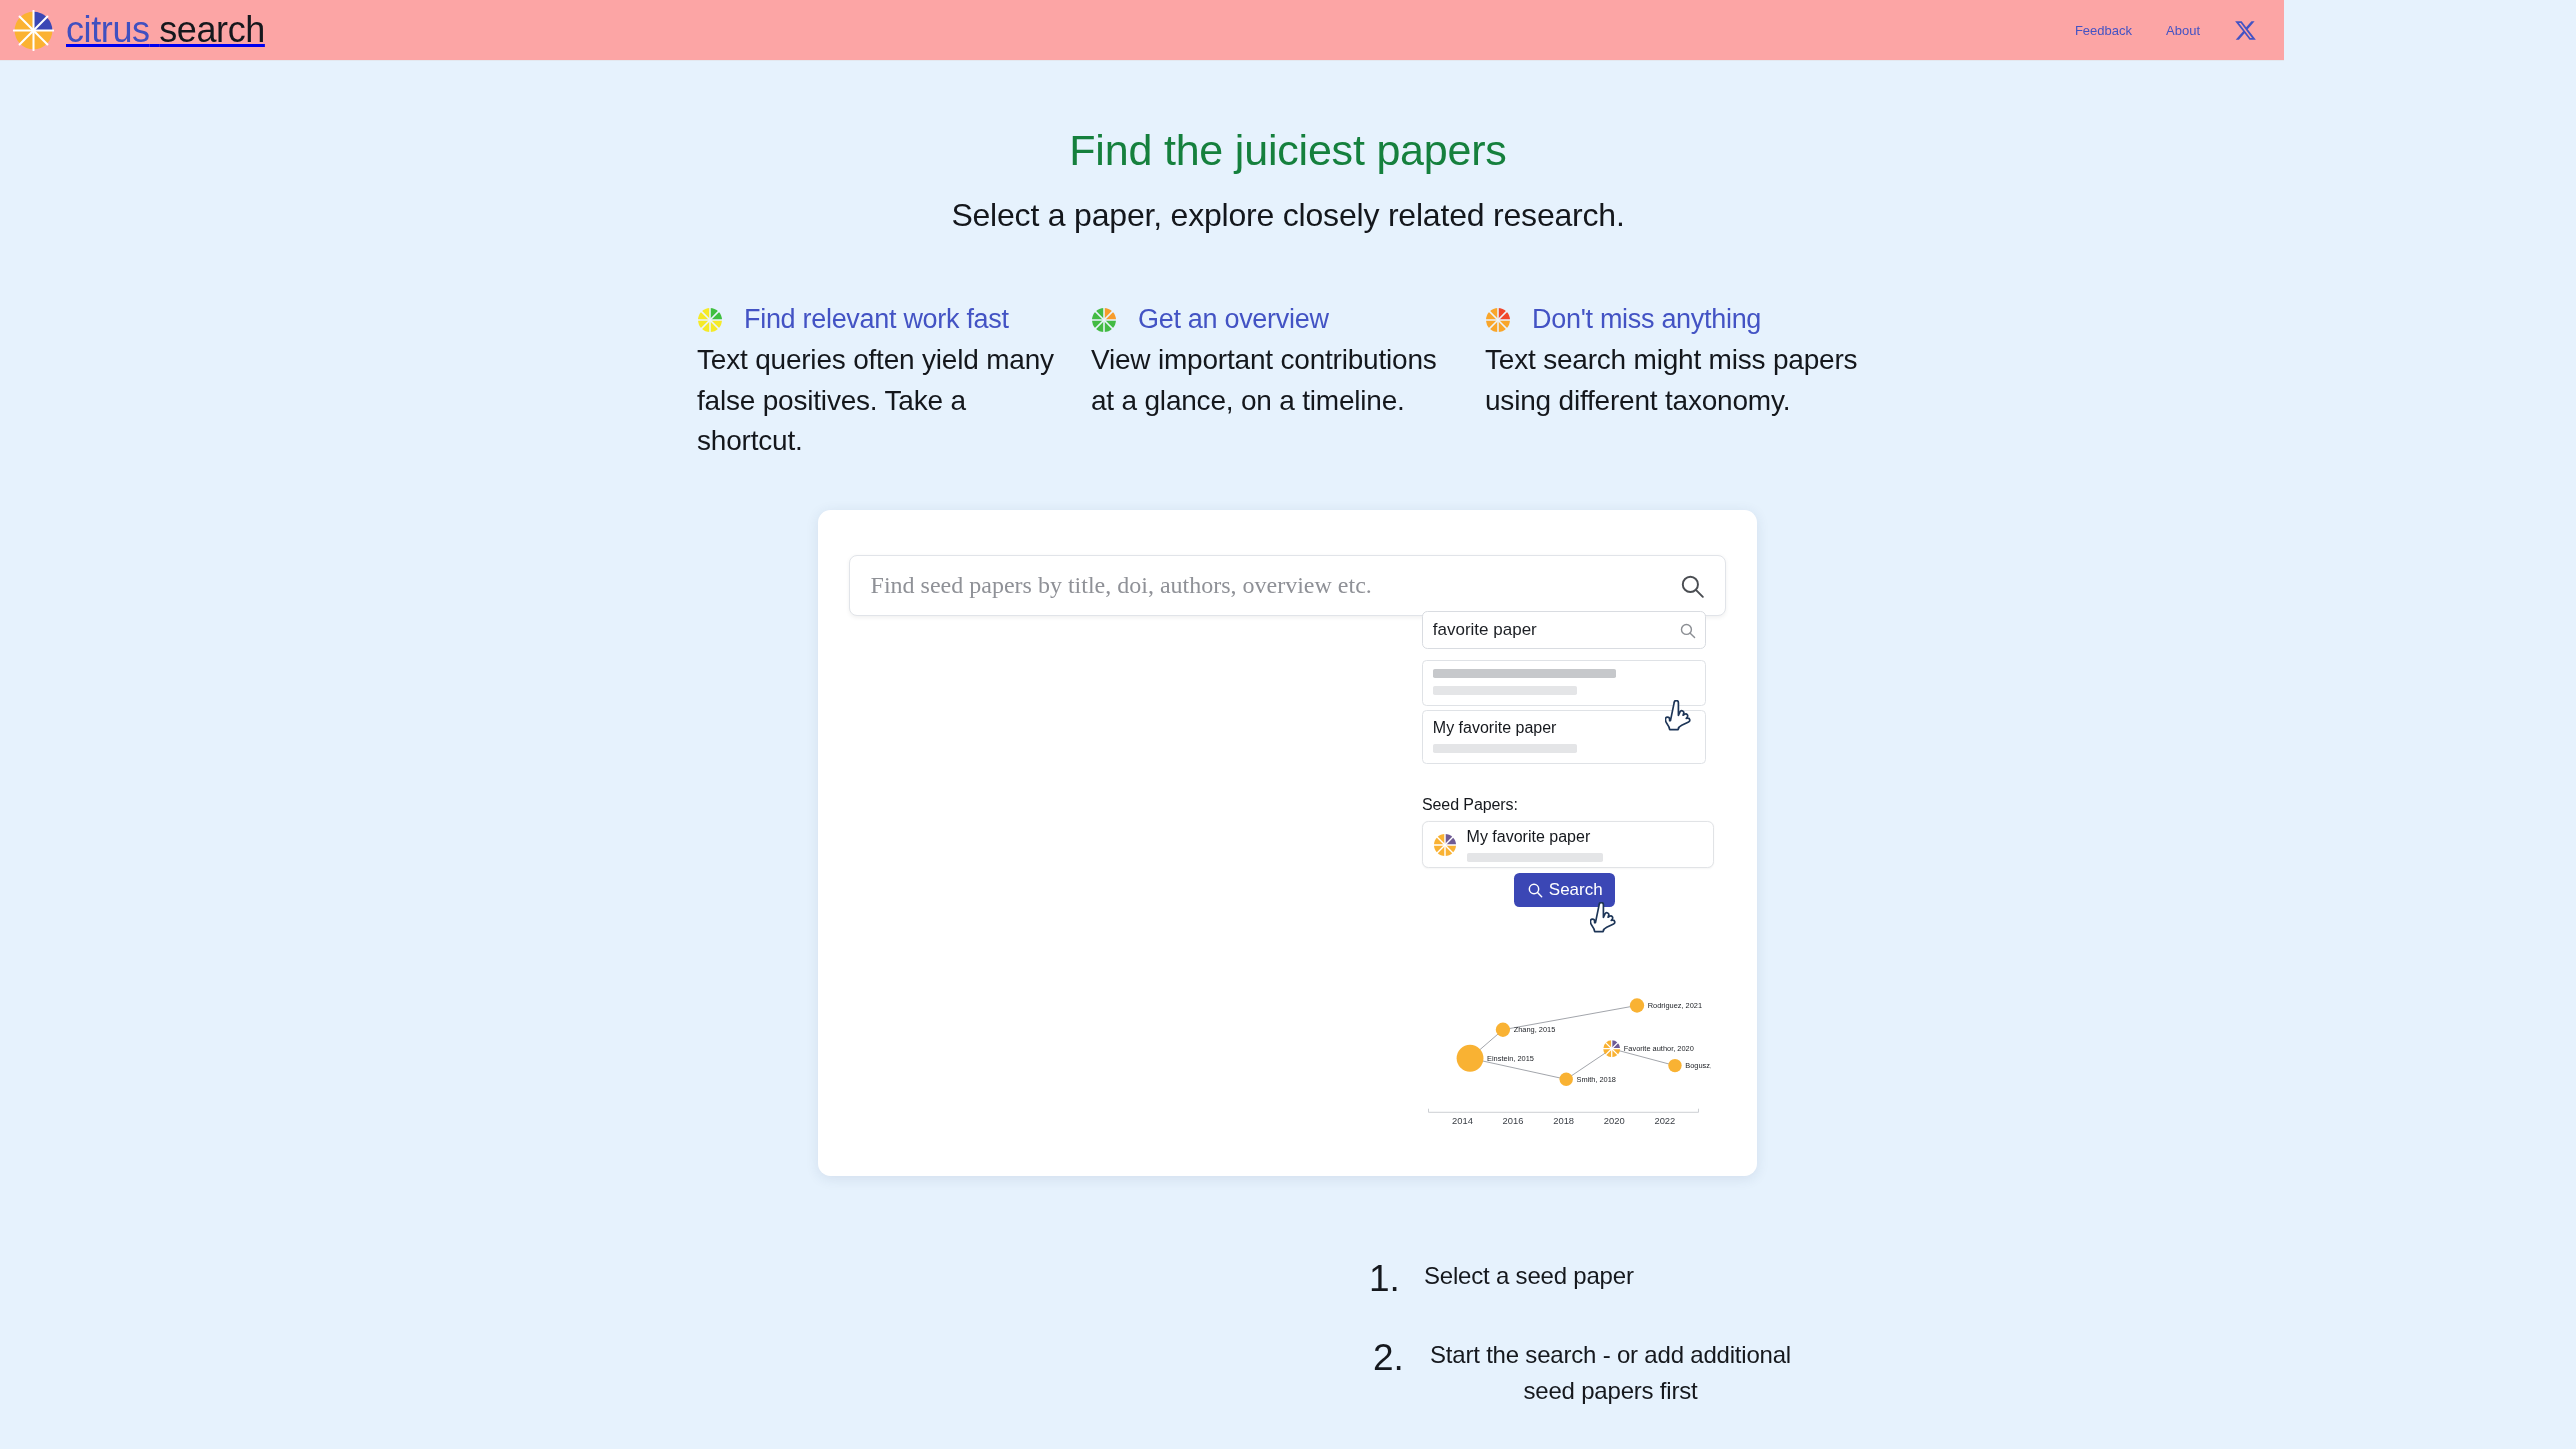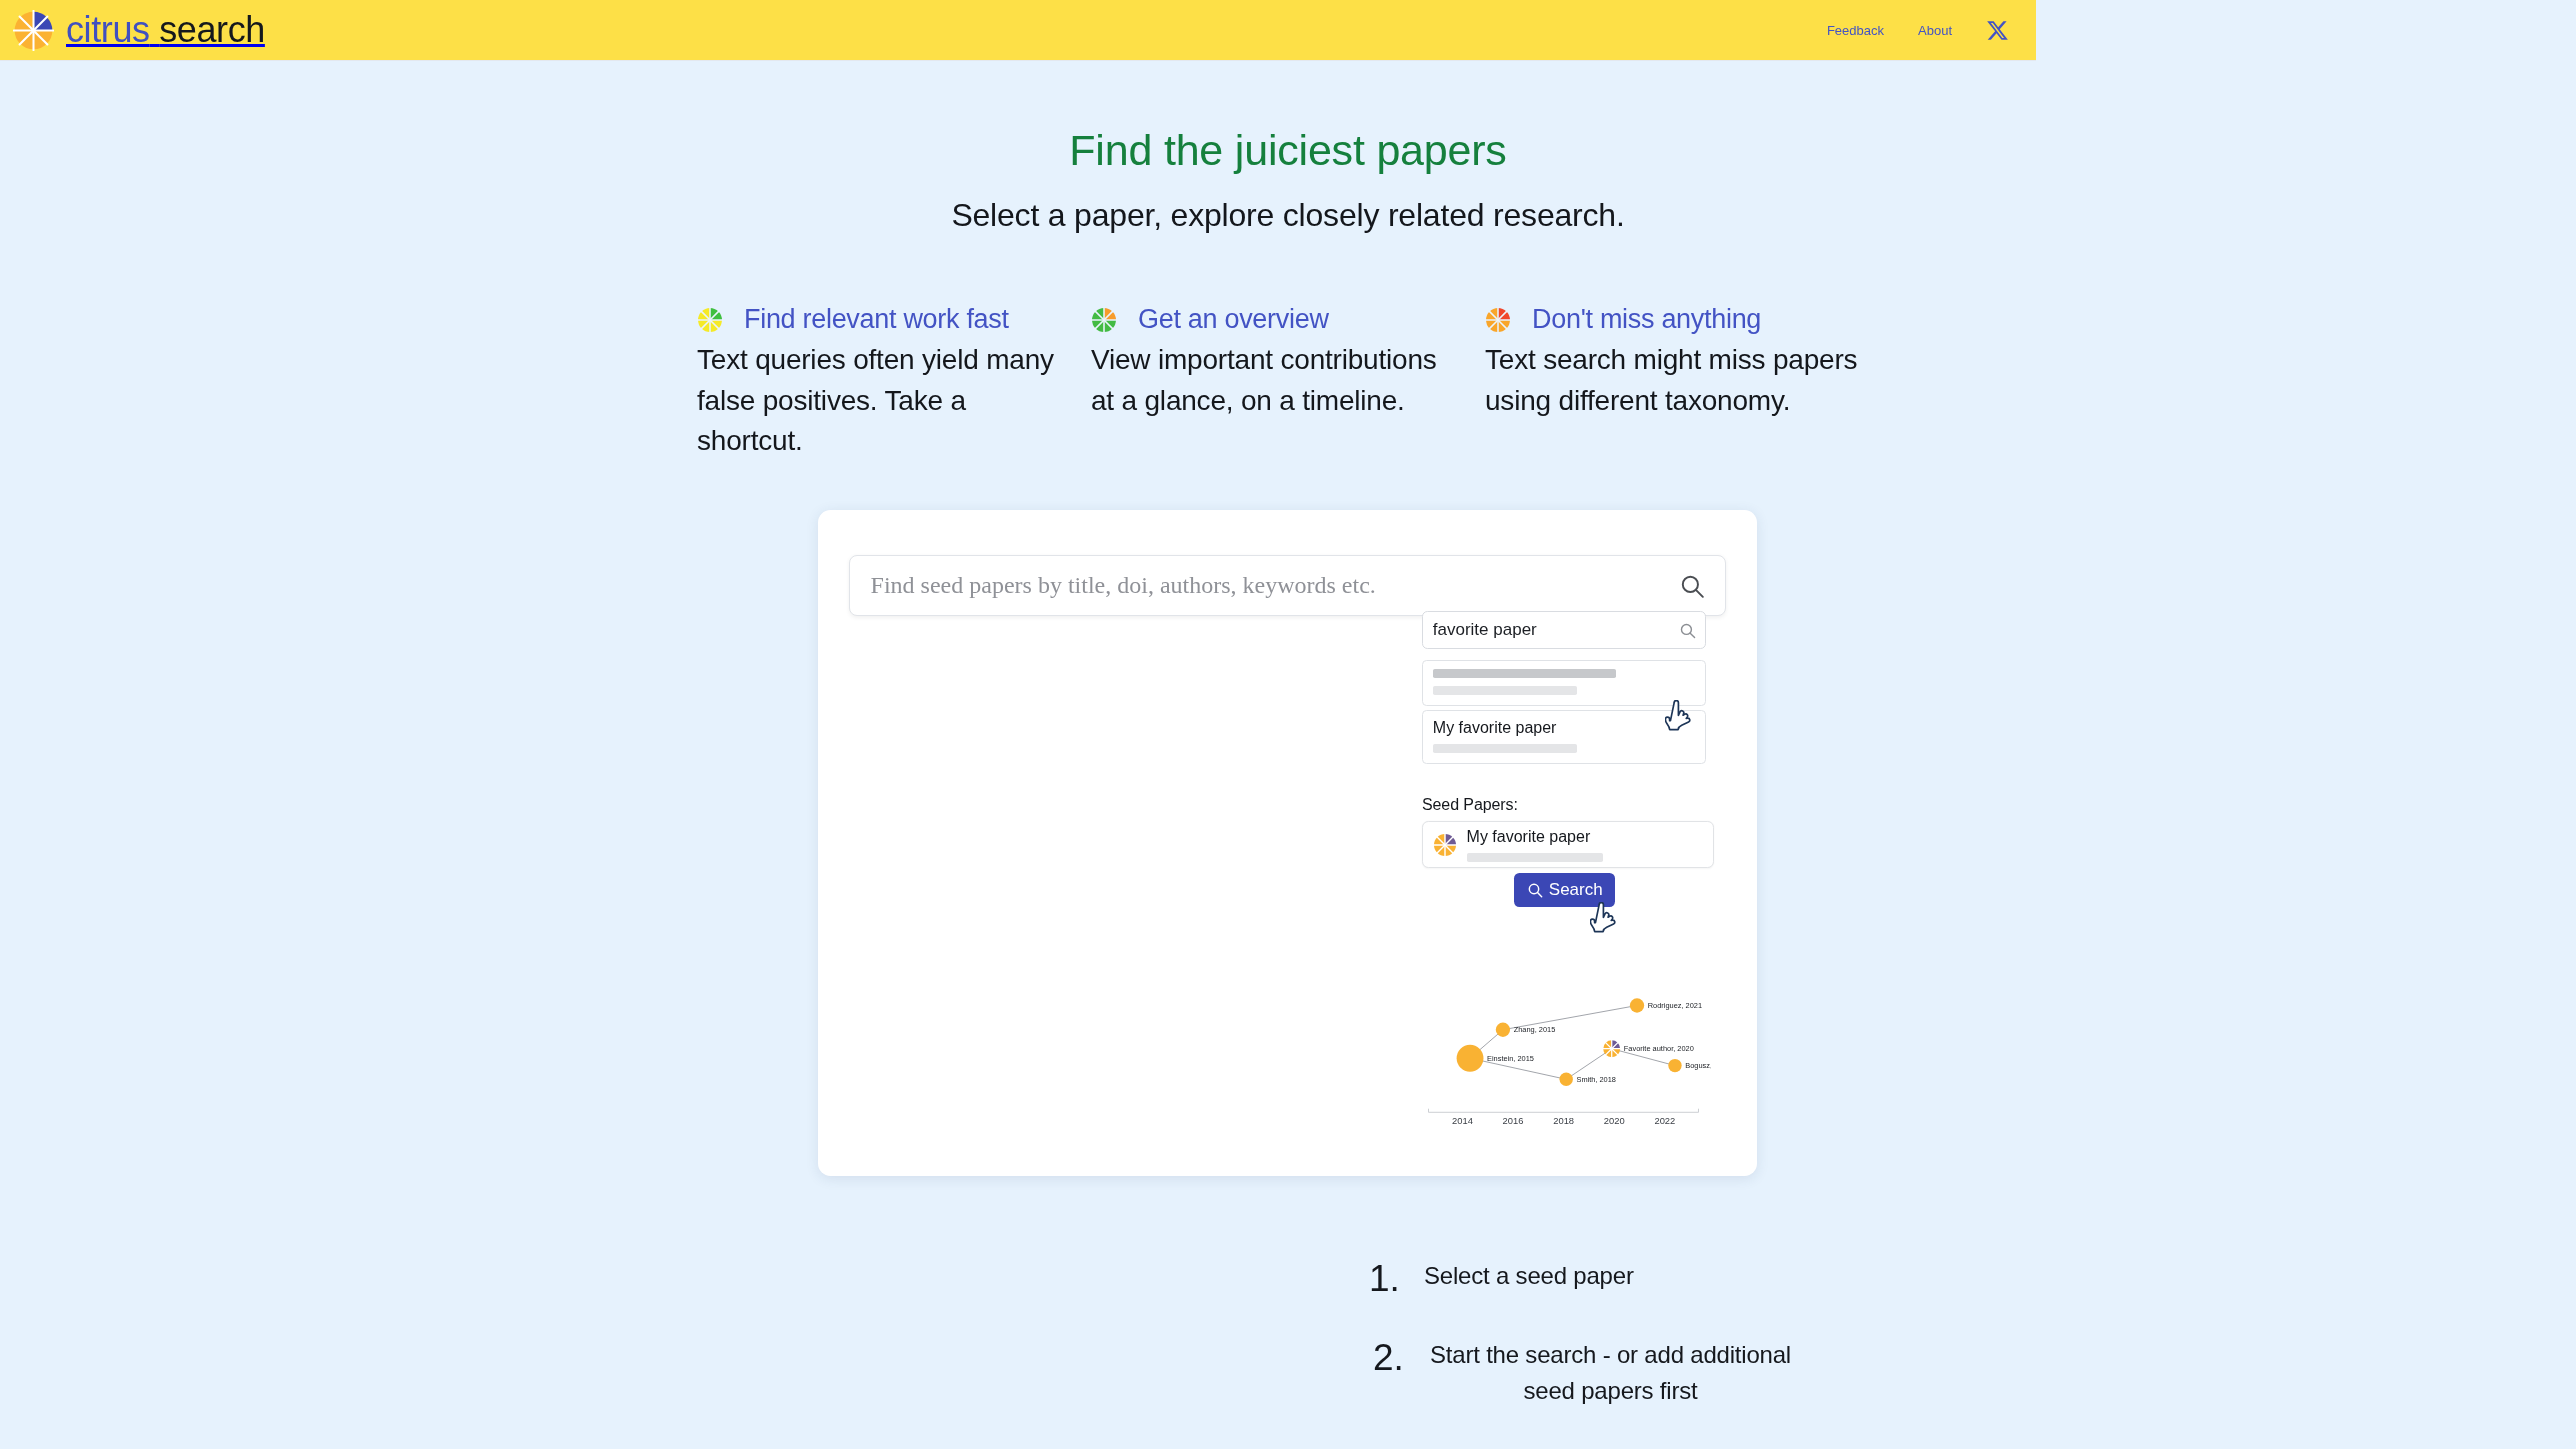--- a/index.html
+++ b/index.html
@@ -6,22 +6,22 @@
   html, body {
     width: 2576px; height: 1449px;
     font-family: "Liberation Sans", sans-serif;
     background: #e6f2fd;
     overflow: hidden;
   }
 
   
   .topbar {
     position: absolute; top: 0; left: 0;
-    width: 2036px; height: 61px;
-    background: #fde047;
+    width: 2284px; height: 61px;
+    background: #fca5a5;
     border-bottom: 0.9px solid #e3e8ef;
     display: flex; align-items: center;
   }
   .brand { display: flex; align-items: center; margin-left: 12.5px; gap: 12.5px; }
   .brand-logo { width: 41px; height: 41px; display: block; }
   .brand-text {
     font-size: 36px; letter-spacing: -0.4px; font-weight: 400;
     white-space: nowrap;
   }
   .brand-text .w1 { color: #4050c0; }
@@ -270,21 +270,21 @@
       </svg>
       <div class="feature-title">Don't miss anything</div>
     </div>
     <div class="feature-body">Text search might miss papers using different taxonomy.</div>
   </div>
 </div>
 
 <div class="card">
 
   <div class="main-search">
-    <span class="main-search-ph">Find seed papers by title, doi, authors, keywords etc.</span>
+    <span class="main-search-ph">Find seed papers by title, doi, authors, overview etc.</span>
     <svg class="main-search-icon" viewBox="0 0 24 24" fill="none" stroke="#4a4d52" stroke-width="1.8">
       <circle cx="10.5" cy="10.5" r="7"></circle>
         <line x1="15.8" y1="15.8" x2="22" y2="22" stroke-linecap="round"></line>
     </svg>
   </div>
 
   <div class="step" id="step1">
     <div class="step-num">1.</div>
     <div class="step-text">Select a seed paper</div>
   </div>

